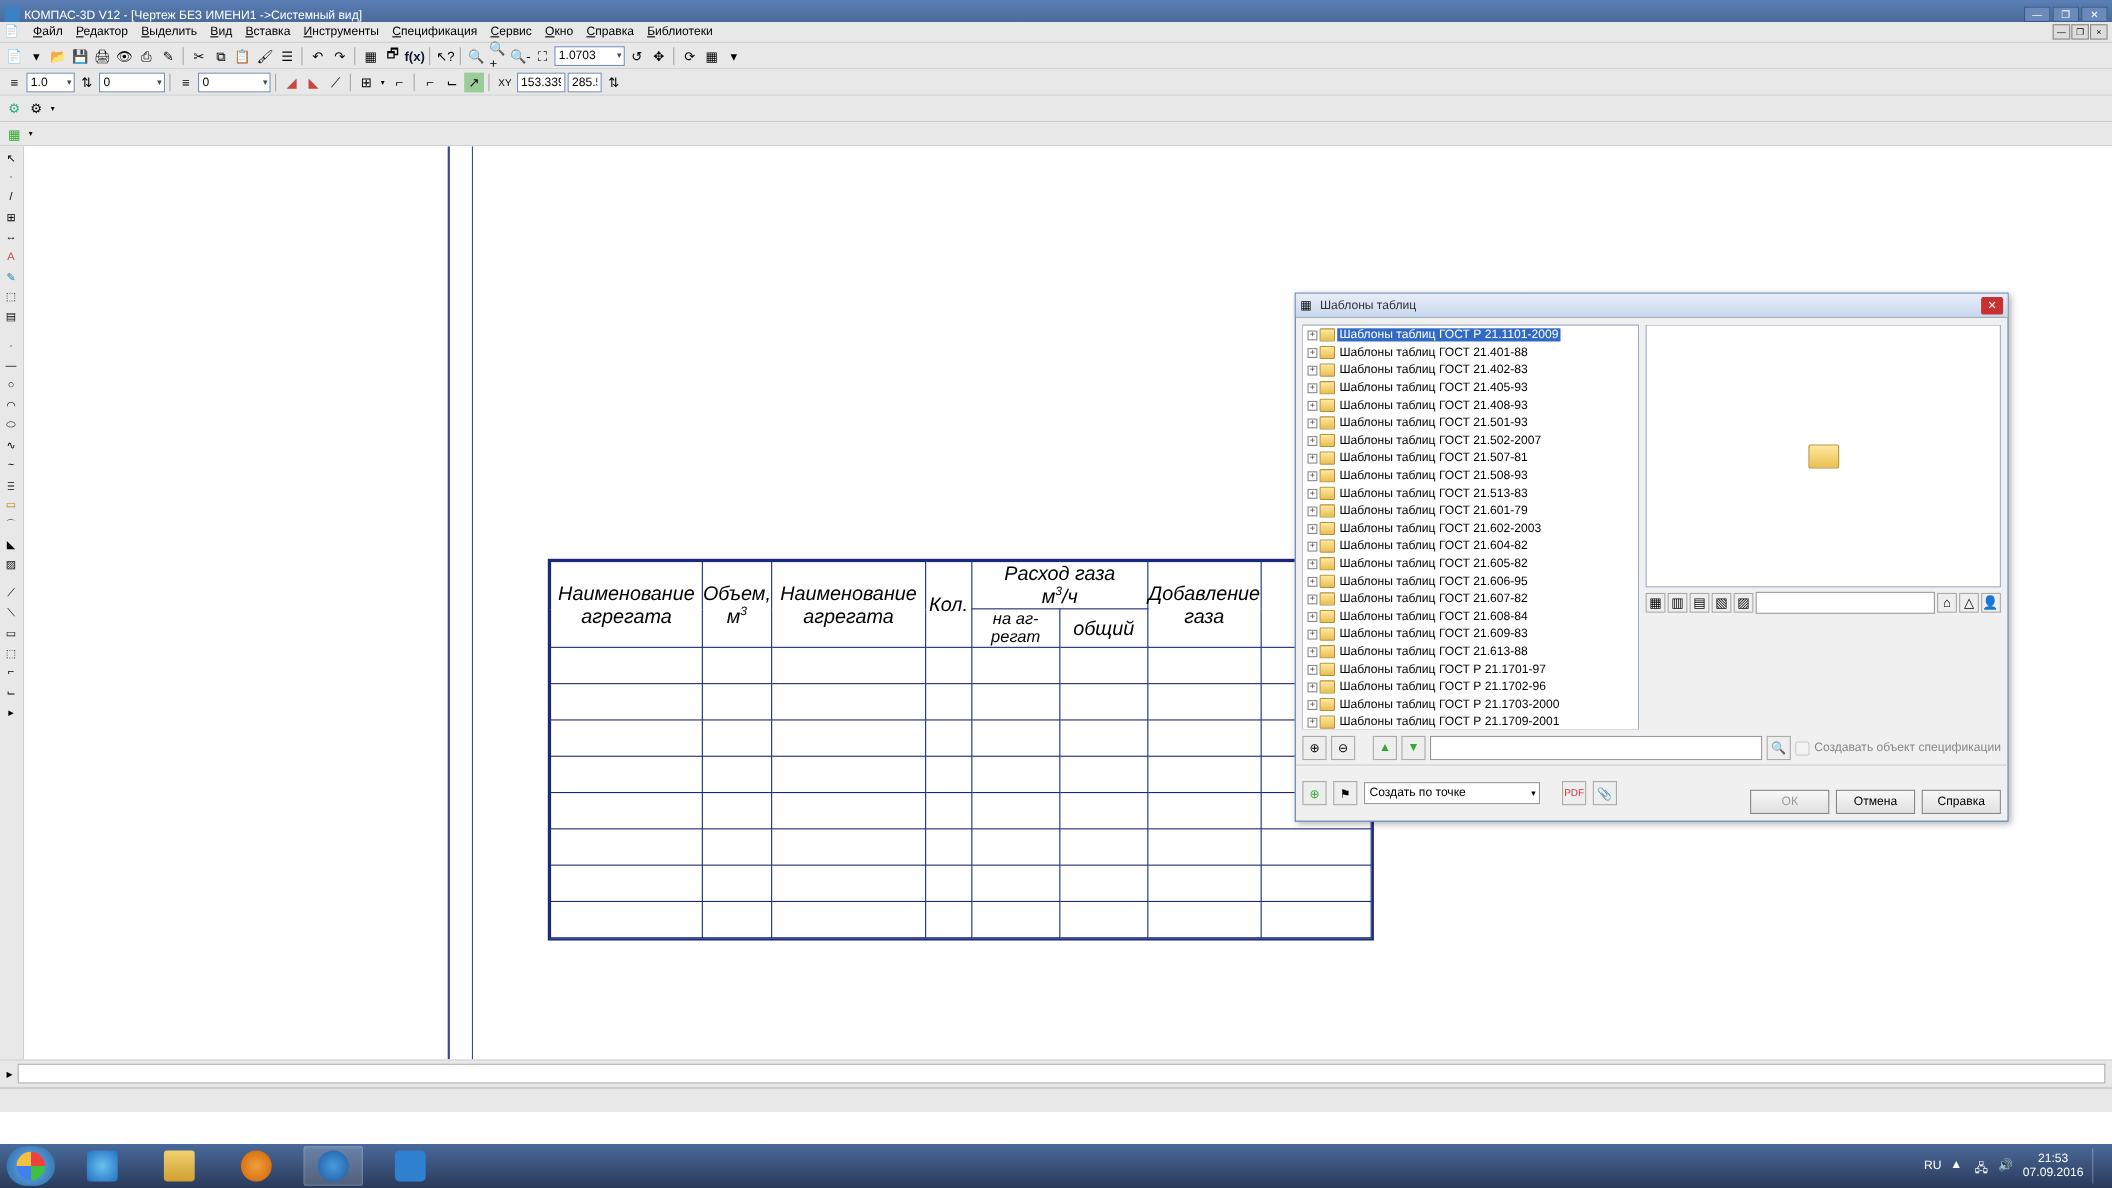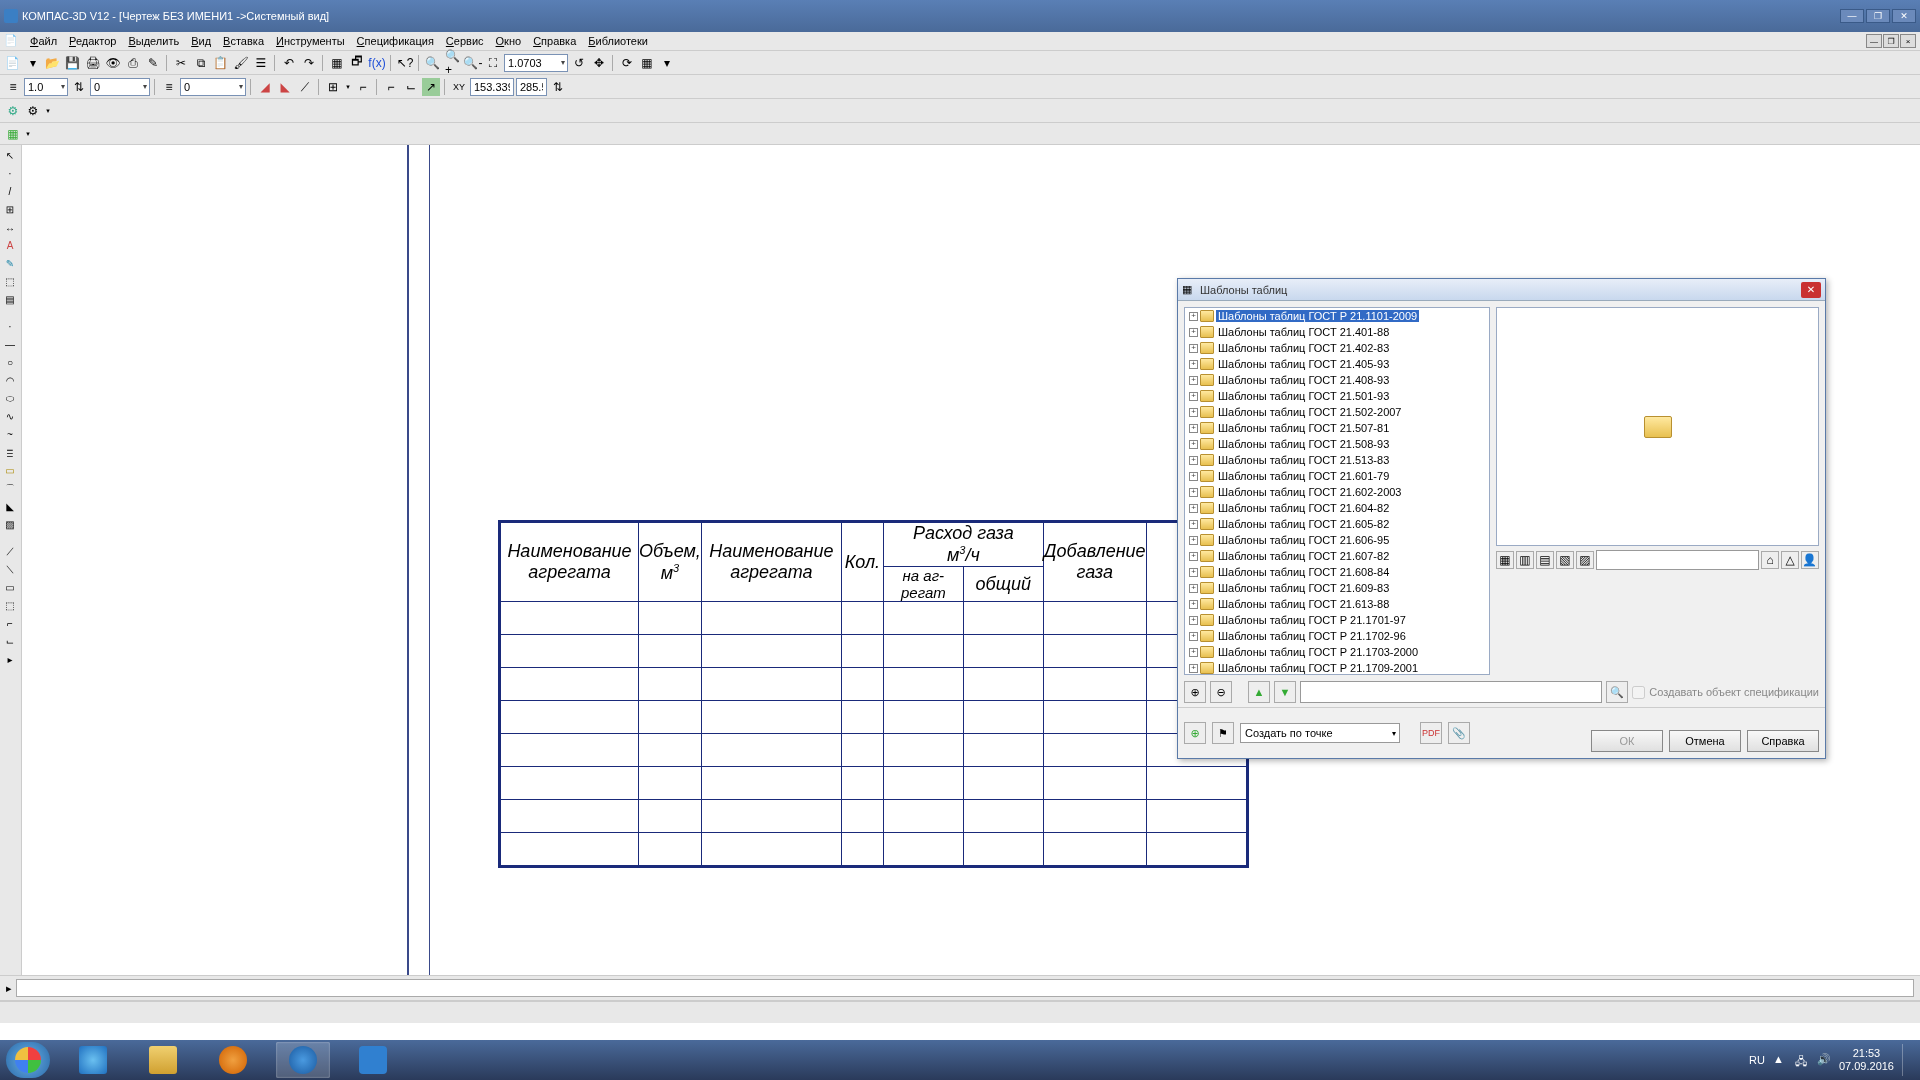--- a/index.html
+++ b/index.html
@@ -1,19 +1,19 @@
 <!DOCTYPE html>
 <html><head>
 <meta charset="utf-8">
 <style>
 * { margin: 0; padding: 0; box-sizing: border-box; font-family: Tahoma, sans-serif; }
 body { width: 1920px; height: 1080px; background: #fff; overflow: hidden; position: relative; font-size: 11px; }
 
 
-.titlebar { height: 32px; background: linear-gradient(#5a7fb5, #4a6a99); display: flex; align-items: center; padding: 0 4px; color: #fff; }
+.titlebar { height: 20px; background: linear-gradient(#5a7fb5, #4a6a99); display: flex; align-items: flex-end; padding: 0 4px; color: #fff; }
 .titlebar .app-icon { width: 14px; height: 14px; background: #3b7fc4; border-radius: 2px; margin-right: 4px; }
 .titlebar .title { flex: 1; font-size: 11px; }
 .titlebar .win-btns { display: flex; gap: 2px; }
 .titlebar .win-btn { width: 24px; height: 14px; background: #6b8abb; border: 1px solid #3a5a88; display: flex; align-items: center; justify-content: center; font-size: 9px; color: #fff; cursor: pointer; }
 
 
 .menubar { height: 19px; background: #e8e8e8; display: flex; align-items: center; padding: 0 4px; border-bottom: 1px solid #ccc; }
 .menubar .menu-item { padding: 2px 6px; font-size: 11px; cursor: pointer; }
 .menubar .menu-item u { text-decoration: underline; }
 .menubar .mdi-btns { margin-left: auto; display: flex; gap: 1px; }
@@ -159,21 +159,21 @@
   <div class="tb-btn ic-copy"></div>
   <div class="tb-btn ic-paste"></div>
   <div class="tb-btn">🖌</div>
   <div class="tb-btn">☰</div>
   <div class="tb-sep"></div>
   <div class="tb-btn ic-undo"></div>
   <div class="tb-btn ic-redo"></div>
   <div class="tb-sep"></div>
   <div class="tb-btn">▦</div>
   <div class="tb-btn">🗗</div>
-  <div class="tb-btn" style="color:#1d4ed8;font-weight:normal">f(x)</div>
+  <div class="tb-btn" style="color:#0f172a;font-weight:bold">f(x)</div>
   <div class="tb-sep"></div>
   <div class="tb-btn">↖?</div>
   <div class="tb-sep"></div>
   <div class="tb-btn ic-zoom"></div>
   <div class="tb-btn">🔍+</div>
   <div class="tb-btn">🔍-</div>
   <div class="tb-btn">⛶</div>
   <div class="tb-dropdown" style="width:64px">
       <span>1.0703</span>
     </div>

